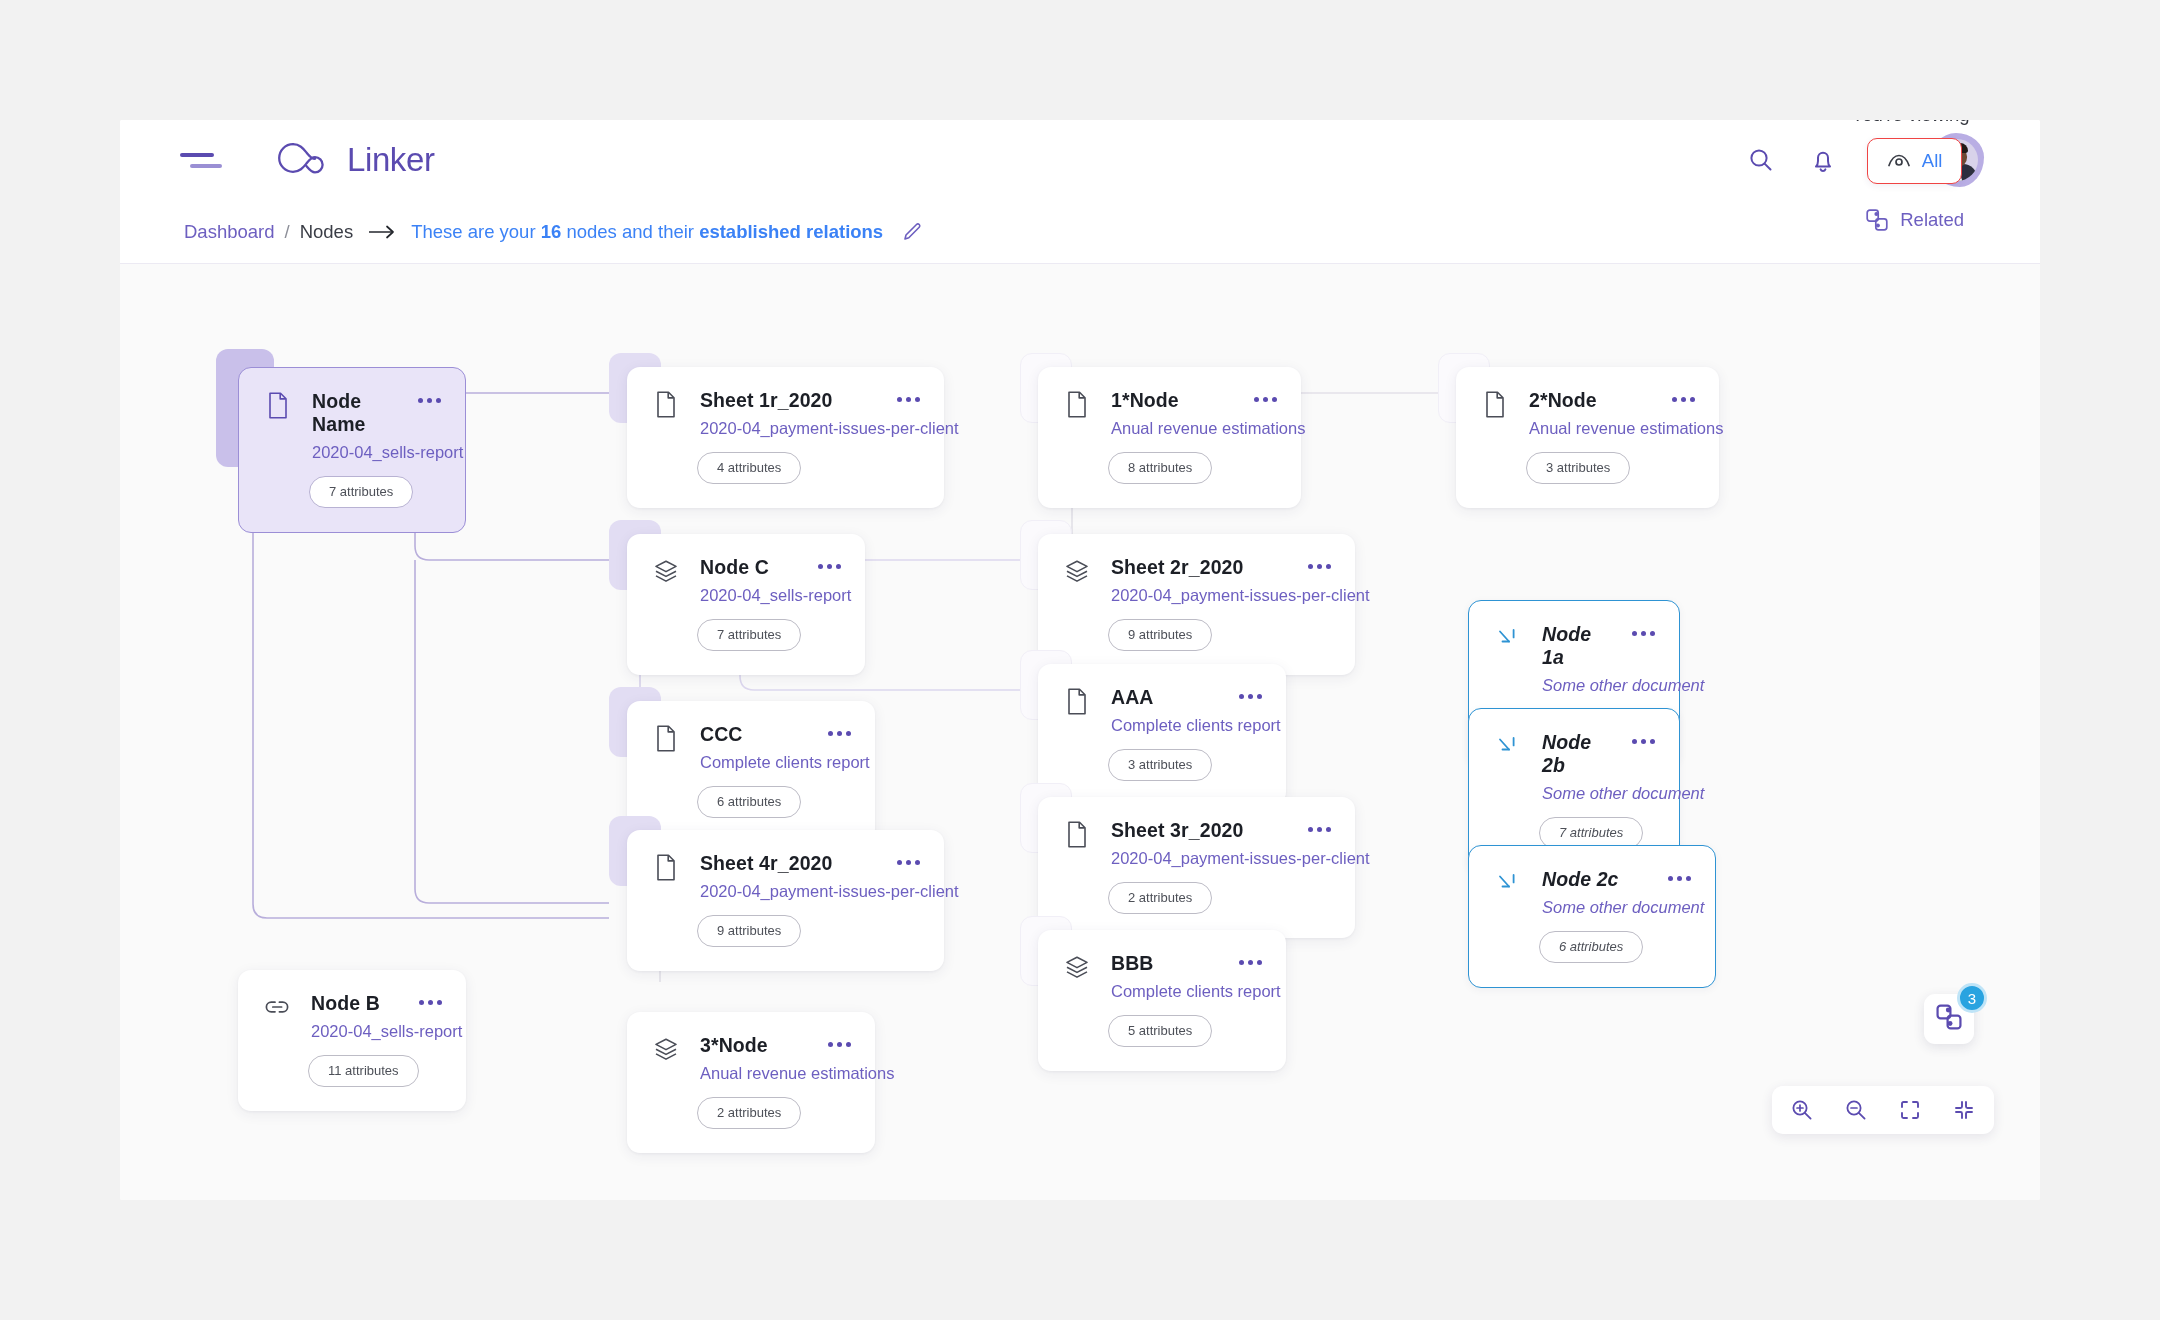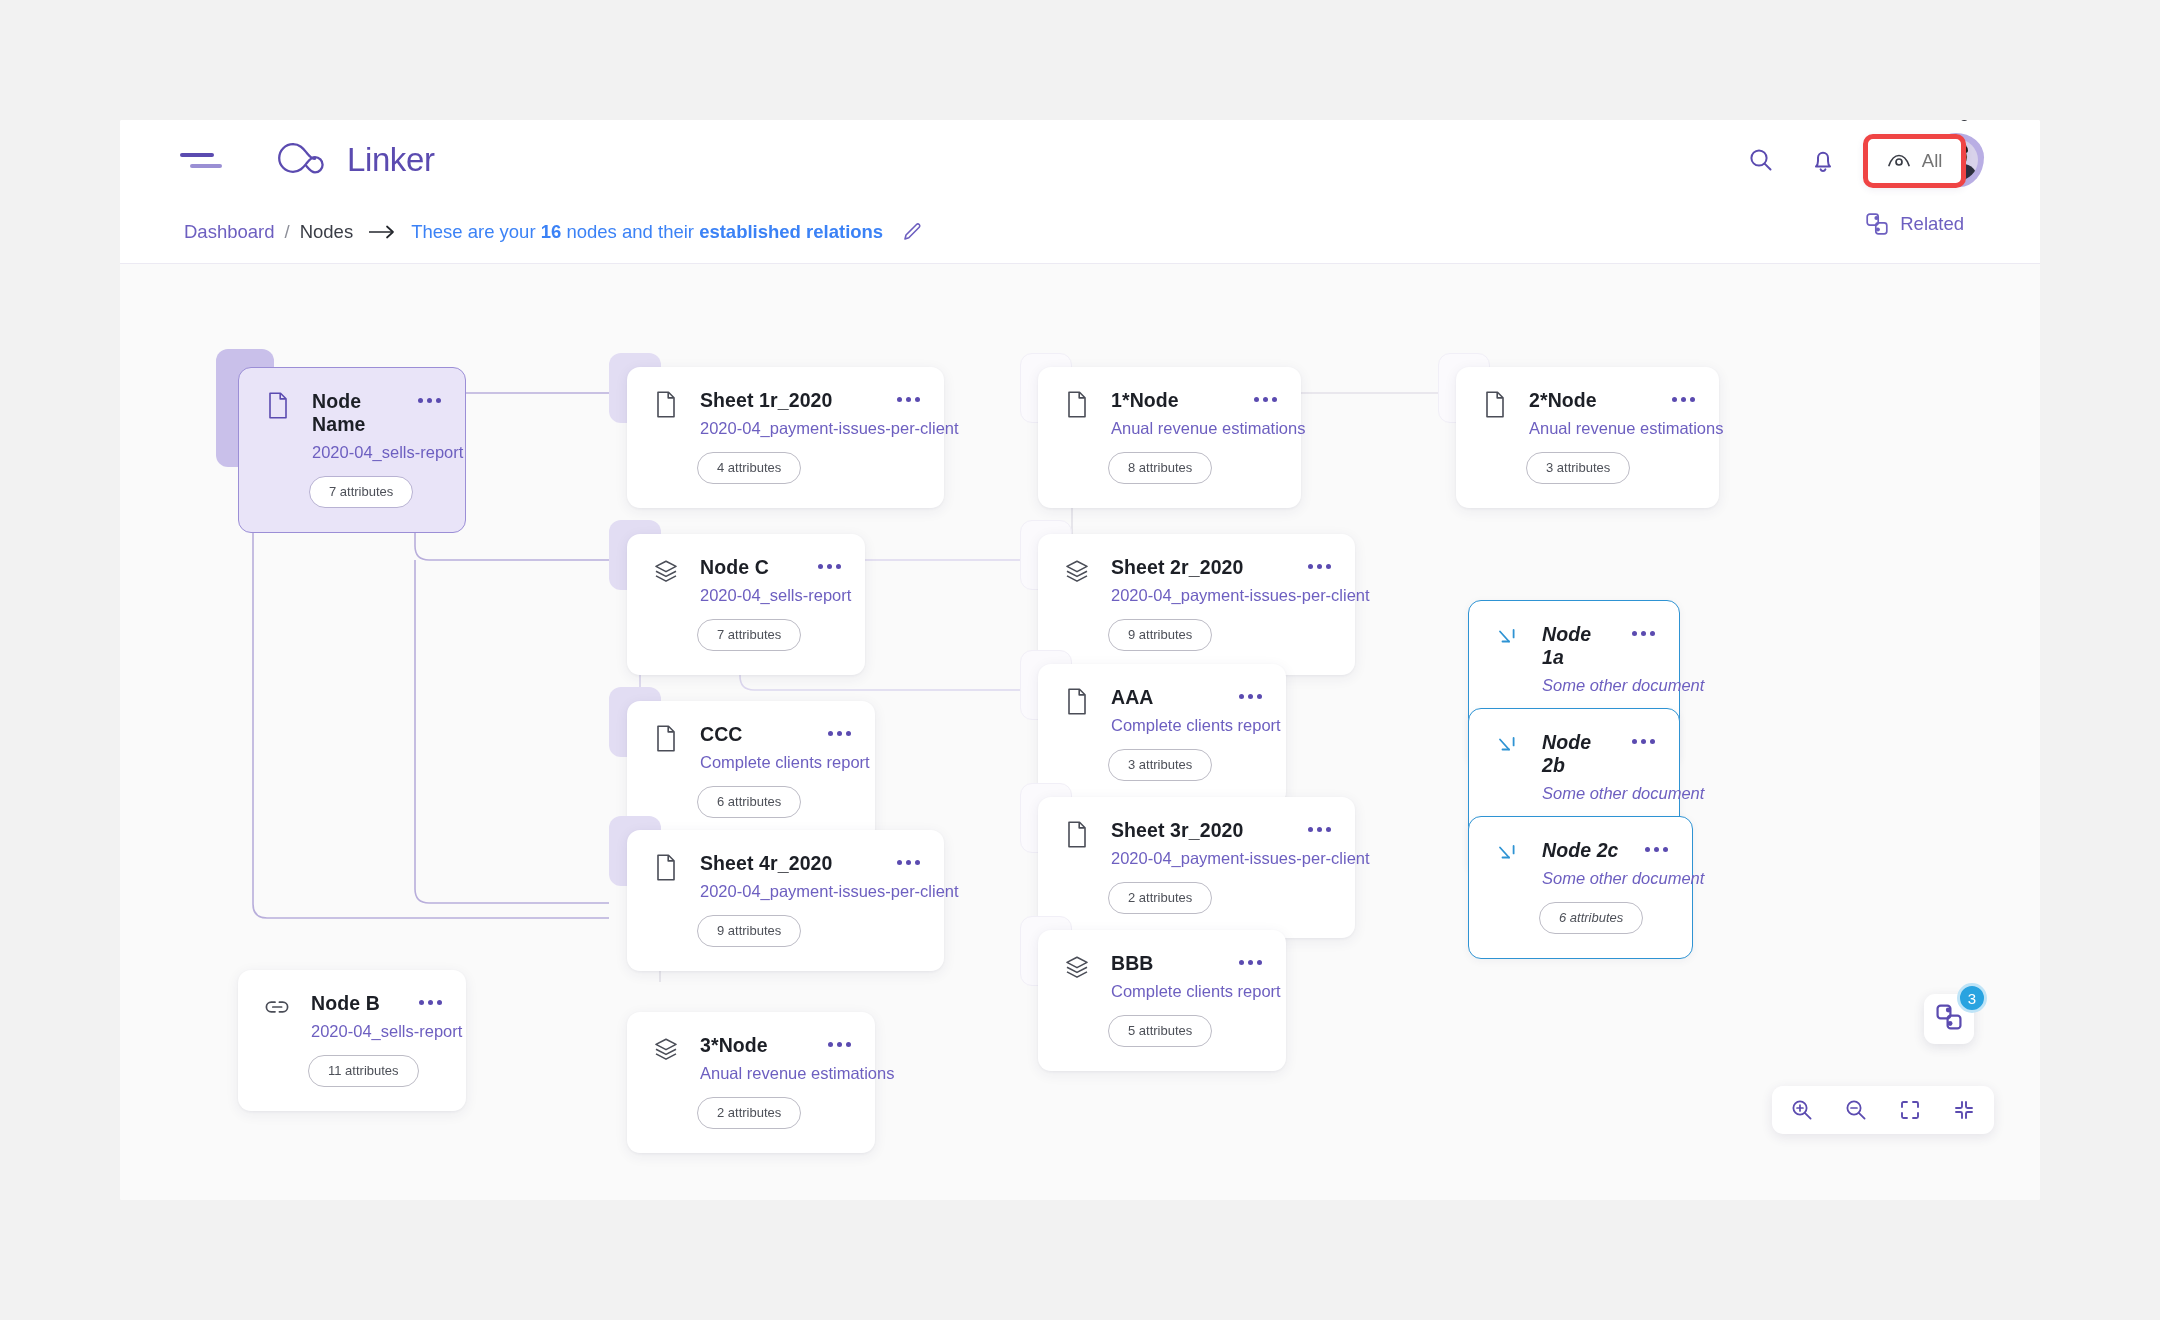--- a/index.html
+++ b/index.html
@@ -97,22 +97,22 @@
     position: absolute; right: 56px; top: 50%; transform: translateY(-50%);
     display: flex; align-items: center; gap: 12px; flex-direction: column;
   }
   .viewing-label { font-size: 18.5px; color: #34373f; margin-right: 8px; }
   .vtab {
     display: flex; align-items: center; gap: 11px;
     padding: 11px 19px; border-radius: 10px; cursor: pointer;
     font-size: 18.5px; color: #6d5fc0; background: transparent; border: 1px solid transparent;
   }
   .vtab.active {
-    color: #737373; background: #fff;
-    border: 5px solid #ef4444;
+    color: #3b82f6; background: #fff;
+    border: 1px solid #ef4444;
     box-shadow: 0 2px 7px rgba(60,50,110,.08);
     justify-content: center;
   }
   .vtab .ico { display: flex; align-items: center; }
 
   
   .canvas {
     position: absolute; left: 0; top: 144px; width: 100%; bottom: 0;
     background: #fafafa;
     overflow: hidden;
@@ -590,21 +590,21 @@
                 </svg>
               </span>
               <span class="card-text"><span class="node-title">Node 2b</span><span class="node-sub" style="display:block">Some other document</span></span>
               <span class="node-more">
                 <span></span>
                 <span></span>
                 <span></span>
               </span>
             </div><span class="attr-pill">7 attributes</span></div>
         </div>
-        <div class="node" style="left: 1348px; top: 552px; width: 225px;">
+        <div class="node" style="left: 1348px; top: 581px; width: 248px;">
           <div class="card newnode"><div class="card-top">
               <span class="node-ico">
                 <svg width="24" height="22" viewBox="0 0 24 22">
                   <path d="M4 4.5l9 10" fill="none" stroke="#2e93d3" stroke-width="1.8" stroke-linecap="round"></path>
                   <path d="M13 14.5H6.5" fill="none" stroke="#2e93d3" stroke-width="1.8" stroke-linecap="round"></path>
                   <path d="M17.6 3v7.4" fill="none" stroke="#2e93d3" stroke-width="1.8" stroke-linecap="round"></path>
                 </svg>
               </span>
               <span class="card-text"><span class="node-title">Node 2c</span><span class="node-sub" style="display:block">Some other document</span></span>
               <span class="node-more">

